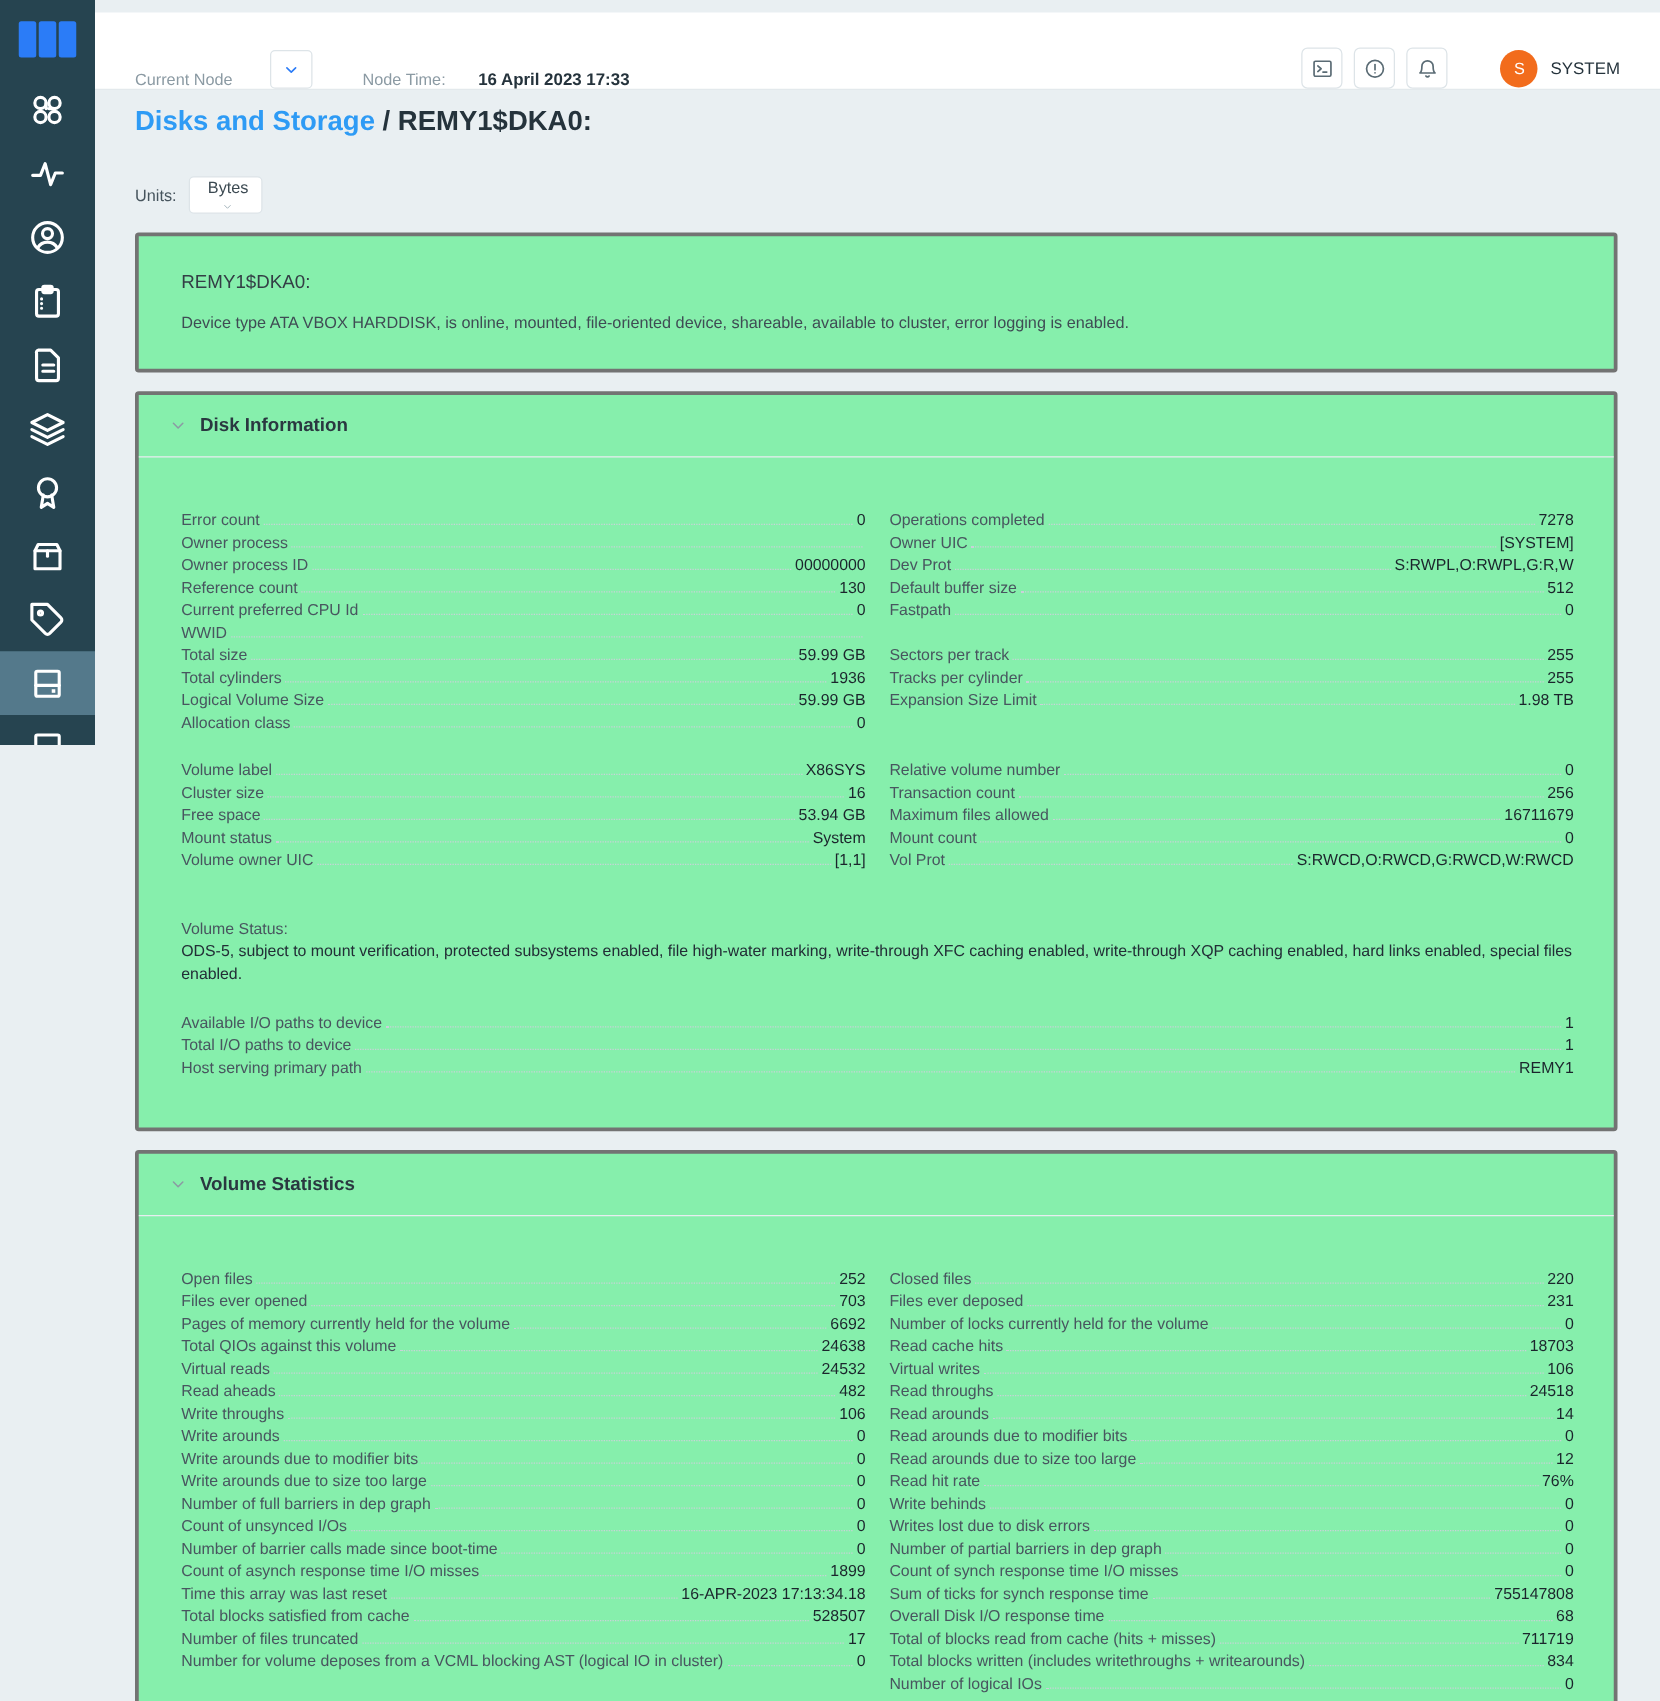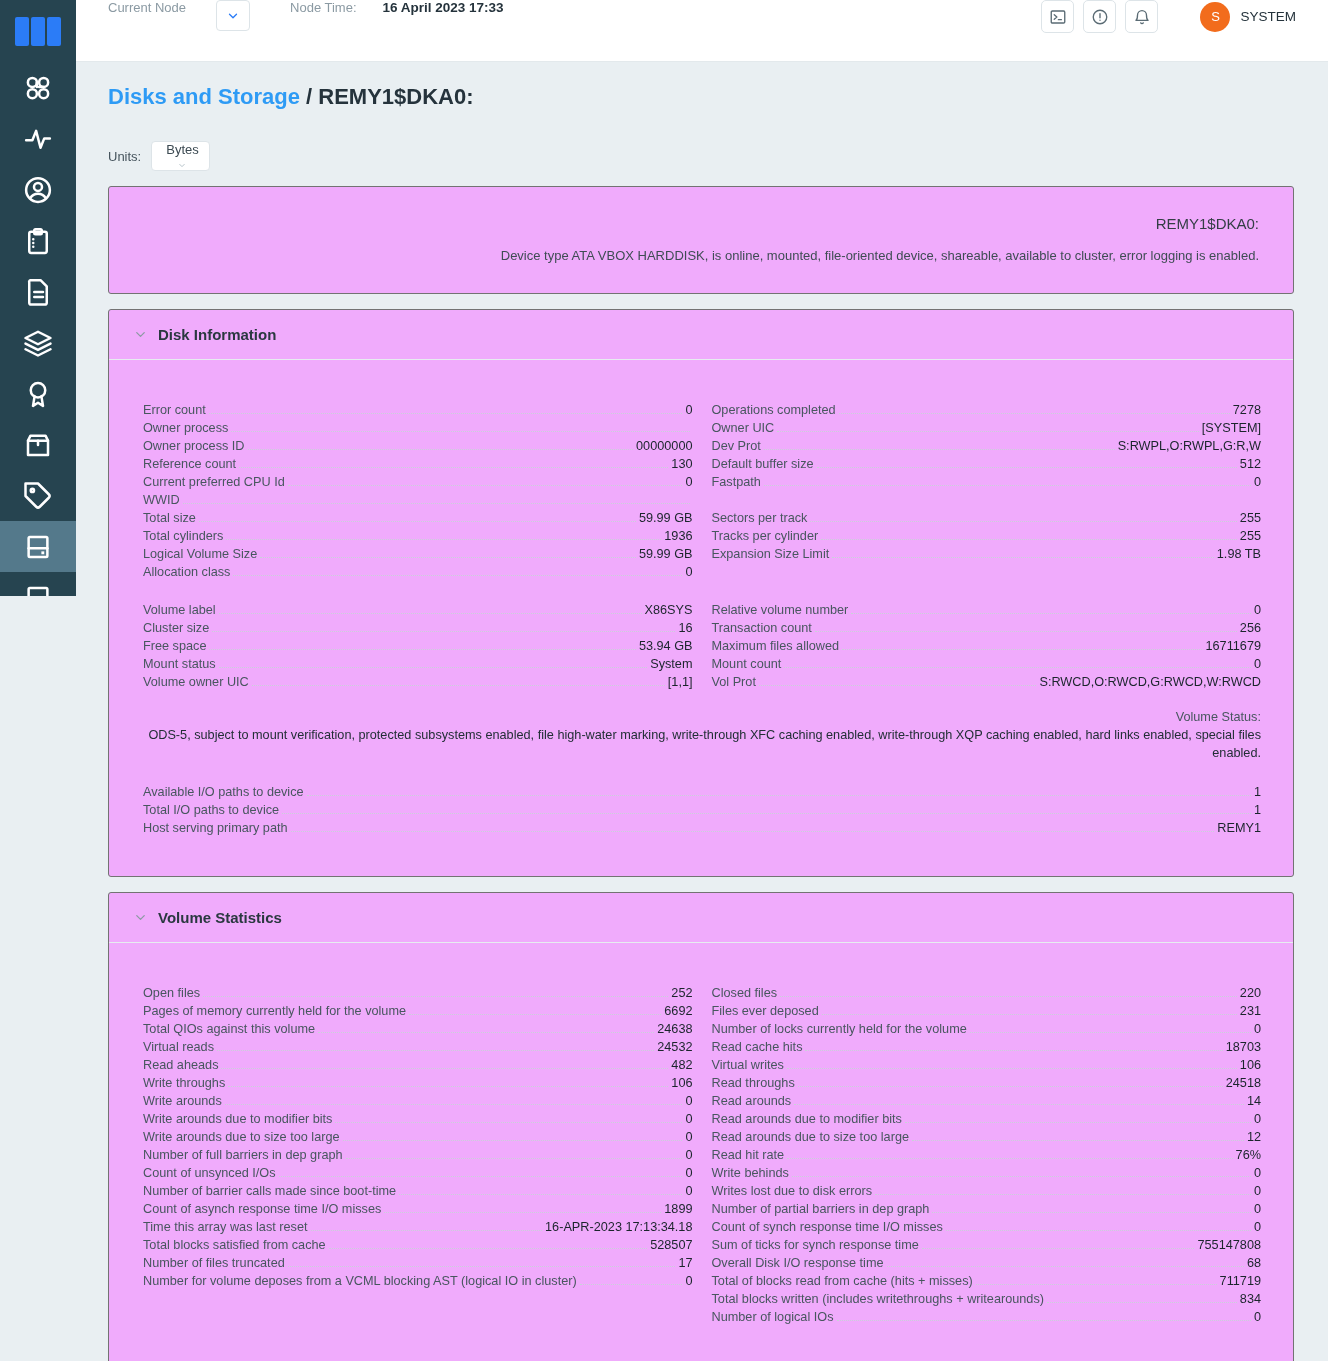--- a/index.html
+++ b/index.html
@@ -21,23 +21,23 @@
   }
   .logo .bar { width:14px; height:29px; background:#2b7cf7; border-radius:2px; }
   .side-item {
     height:51px; display:flex; align-items:center; justify-content:center;
     cursor:pointer;
   }
   .side-item.active { background:#54798b; }
   .side-item svg { width:30px; height:30px; stroke:#fff; fill:none; stroke-width:2; stroke-linecap:round; stroke-linejoin:round; }
   
   .topbar {
-    position:absolute; left:76px; top:0; right:0; height:62px;
+    position:absolute; left:76px; top:10px; right:0; height:62px;
     background:#fff; border-bottom:1px solid #e3e9ec;
-    display:flex; align-items:flex-start; padding:0 32px;gap:18px;
+    display:flex; align-items:flex-end; padding:0 32px;gap:18px;
   }
   .muted { color:#8b9aa3; font-size:13px; }
   .node-drop {
     margin-left:12px; width:34px; height:31px; background:#fff;
     border:1px solid #dde4e8; border-radius:4px;
     display:flex; align-items:center; justify-content:center; cursor:pointer;
   }
   .node-drop svg { width:14px; height:14px; stroke:#2b7cf7; fill:none; stroke-width:2.2; stroke-linecap:round; stroke-linejoin:round; }
   .node-time-label { margin-left:22px; }
   .node-time-value { margin-left:8px; font-size:13.5px; font-weight:700; color:#25333c; }
@@ -60,41 +60,41 @@
   .breadcrumb .rest { color:#25333c; }
   .units-row { margin-top:31px; display:flex; align-items:center; }
   .units-label { font-size:13px; color:#46545d; }
   .units-btn {
     margin-left:10px; height:30px; padding:0 10px 0 14px; background:#fff;
     border:1px solid #dde4e8; border-radius:4px; font-size:13px; color:#3c4a52;
     display:flex; align-items:center; gap:4px; cursor:pointer;flex-direction:column;
   }
   .units-btn svg { width:12px; height:12px; stroke:#9fb0b8; fill:none; stroke-width:2; stroke-linecap:round; stroke-linejoin:round; }
   .card {
-    background:#f0abfc; border:1px solid #737373; border-radius:3px; margin-top:15px;text-align:right;
+    background:#86efac; border:3px solid #737373; border-radius:3px; margin-top:15px;
   }
   .device-card { padding:28px 34px 30px; }
   .device-title { font-size:15px; color:#333e45; }
   .device-desc { margin-top:16px; font-size:13px; color:#3f4c54; }
   .section-header {
     height:50px; display:flex; align-items:center; padding:0 24px;
     border-bottom:1px solid #e7edf0; cursor:pointer;
   }
   .section-header svg { width:15px; height:15px; stroke:#8b9aa3; fill:none; stroke-width:2; stroke-linecap:round; stroke-linejoin:round; }
   .section-title { margin-left:10px; font-size:15px; font-weight:700; color:#2a3840; }
   .section-body { padding:40px 32px 40px 34px; }
   .section-body.tall { padding-bottom:56px; }
   .cols { display:flex; gap:19px; }
   .col { flex:1; min-width:0; }
   .stat-row { display:flex; align-items:flex-end; height:18px; font-size:12.7px; }
   .row-label { color:#48565f; white-space:nowrap; line-height:16px; }
   .row-leader { flex:1; border-bottom:1px dotted #c9d2d8; margin:0 3px 4px; min-width:8px; }
   .row-value { color:#1b252c; white-space:nowrap; line-height:16px; }
   .row-gap { height:20px; }
-  .vol-status { font-size:12.7px; }
+  .vol-status { margin-top:20px; font-size:12.7px; }
   .vol-status-label { color:#48565f; line-height:18px; }
   .vol-status-text { color:#222e36; line-height:18px; margin-top:0; }
   .full-rows { margin-top:20px; }
 </style>
 </head>
 <body>
 
 <nav class="sidebar">
   <div class="logo">
     <span class="bar"></span>
@@ -425,20 +425,25 @@
     </div>
     <div class="section-body tall">
       <div class="cols">
         <div class="col">
             <div class="stat-row">
               <span class="row-label">Open files</span>
               <span class="row-leader"></span>
               <span class="row-value">252</span>
             </div>
             <div class="stat-row">
+              <span class="row-label">Files ever opened</span>
+              <span class="row-leader"></span>
+              <span class="row-value">703</span>
+            </div>
+            <div class="stat-row">
               <span class="row-label">Pages of memory currently held for the volume</span>
               <span class="row-leader"></span>
               <span class="row-value">6692</span>
             </div>
             <div class="stat-row">
               <span class="row-label">Total QIOs against this volume</span>
               <span class="row-leader"></span>
               <span class="row-value">24638</span>
             </div>
             <div class="stat-row">

